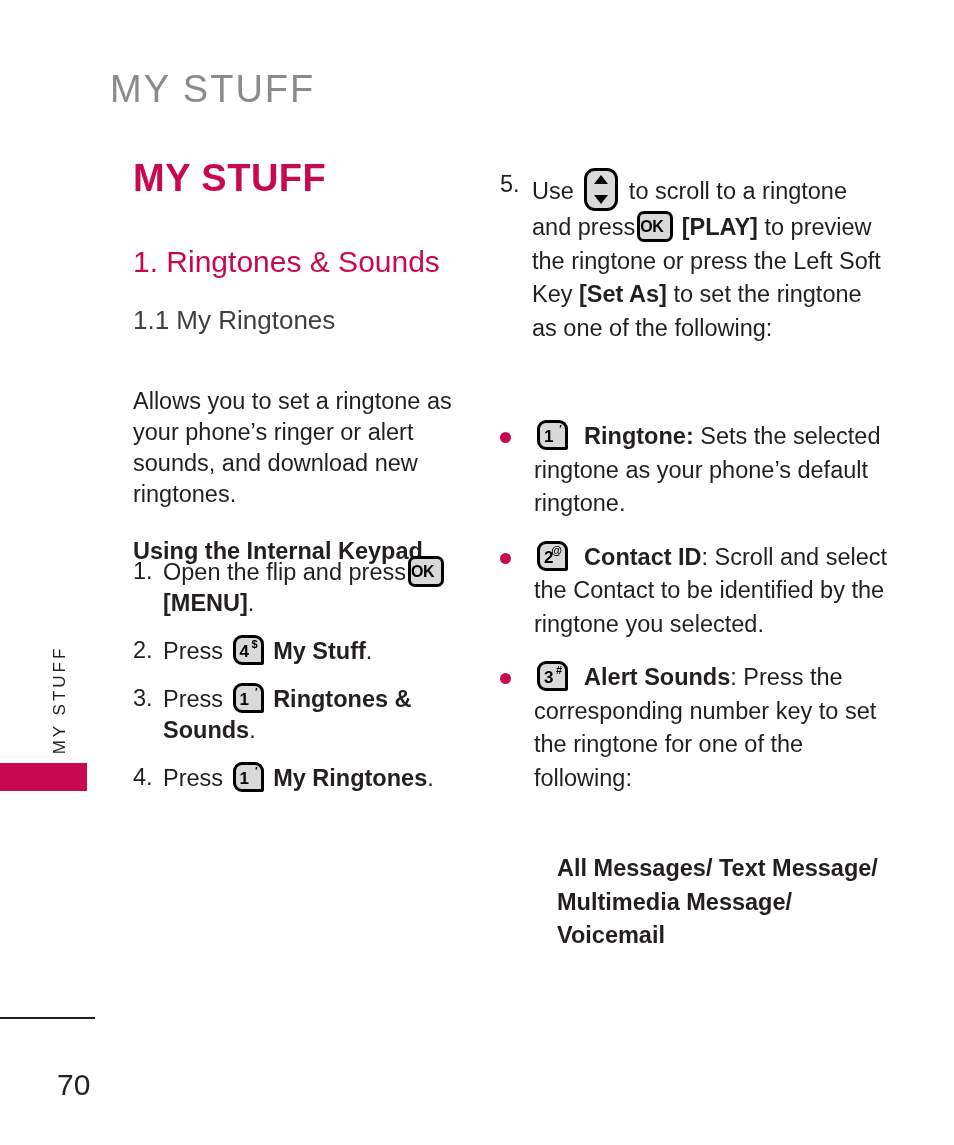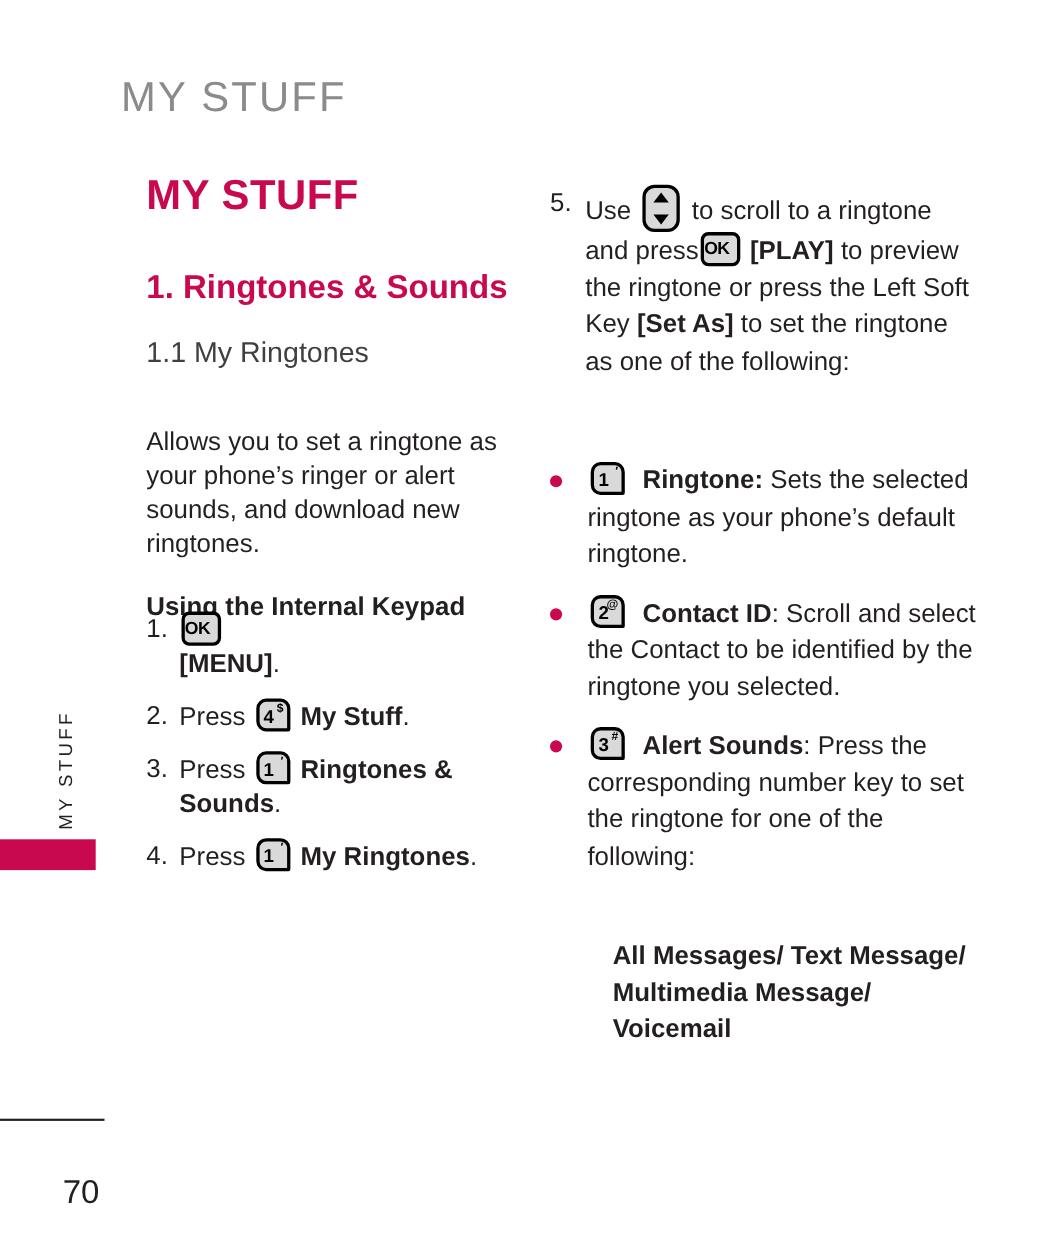--- a/index.html
+++ b/index.html
@@ -81,21 +81,21 @@
     font-size: 38px;
     font-weight: bold;
     color: #c9094f;
     letter-spacing: 0.5px;
     line-height: 1.1;
   }
   .h2-pink {
     position: absolute;
     top: 245px;
     font-size: 30px;
-    font-weight: bold;
+    font-weight: normal;
     color: #c9094f;
     line-height: 1.15;
   }
   .h3-pink {
     position: absolute;
     top: 306px;
     font-size: 26px;
     font-weight: 400;
     color: #404040;
     line-height: 1.15;
@@ -284,21 +284,21 @@
   <div class="h2-pink">1. Ringtones &amp; Sounds</div>
   <div class="h3-pink">1.1 My Ringtones</div>
 
   <div class="body-para intro">Allows you to set a ringtone as your phone’s ringer or alert sounds, and download new ringtones.</div>
   <div class="body-para subhead">Using the Internal Keypad</div>
 
   <div class="steps">
 
     <div class="step">
       <div class="step-num">1.</div>
-      <div class="step-body"><span class="okicon"><span>OK</span></span><br><span class="b">[MENU]</span><span>.</span></div>
+      <div class="step-body"><span>Open the flip and press</span><span class="okicon"><span>OK</span></span><br><span class="b">[MENU]</span><span>.</span></div>
     </div>
 
     <div class="step">
       <div class="step-num">2.</div>
       <div class="step-body"><span>Press</span>
         <span class="keyicon"><span class="kdigit">4</span><span class="ksup">$</span></span>
         <span class="b">My Stuff</span><span>.</span></div>
     </div>
 
     <div class="step">

